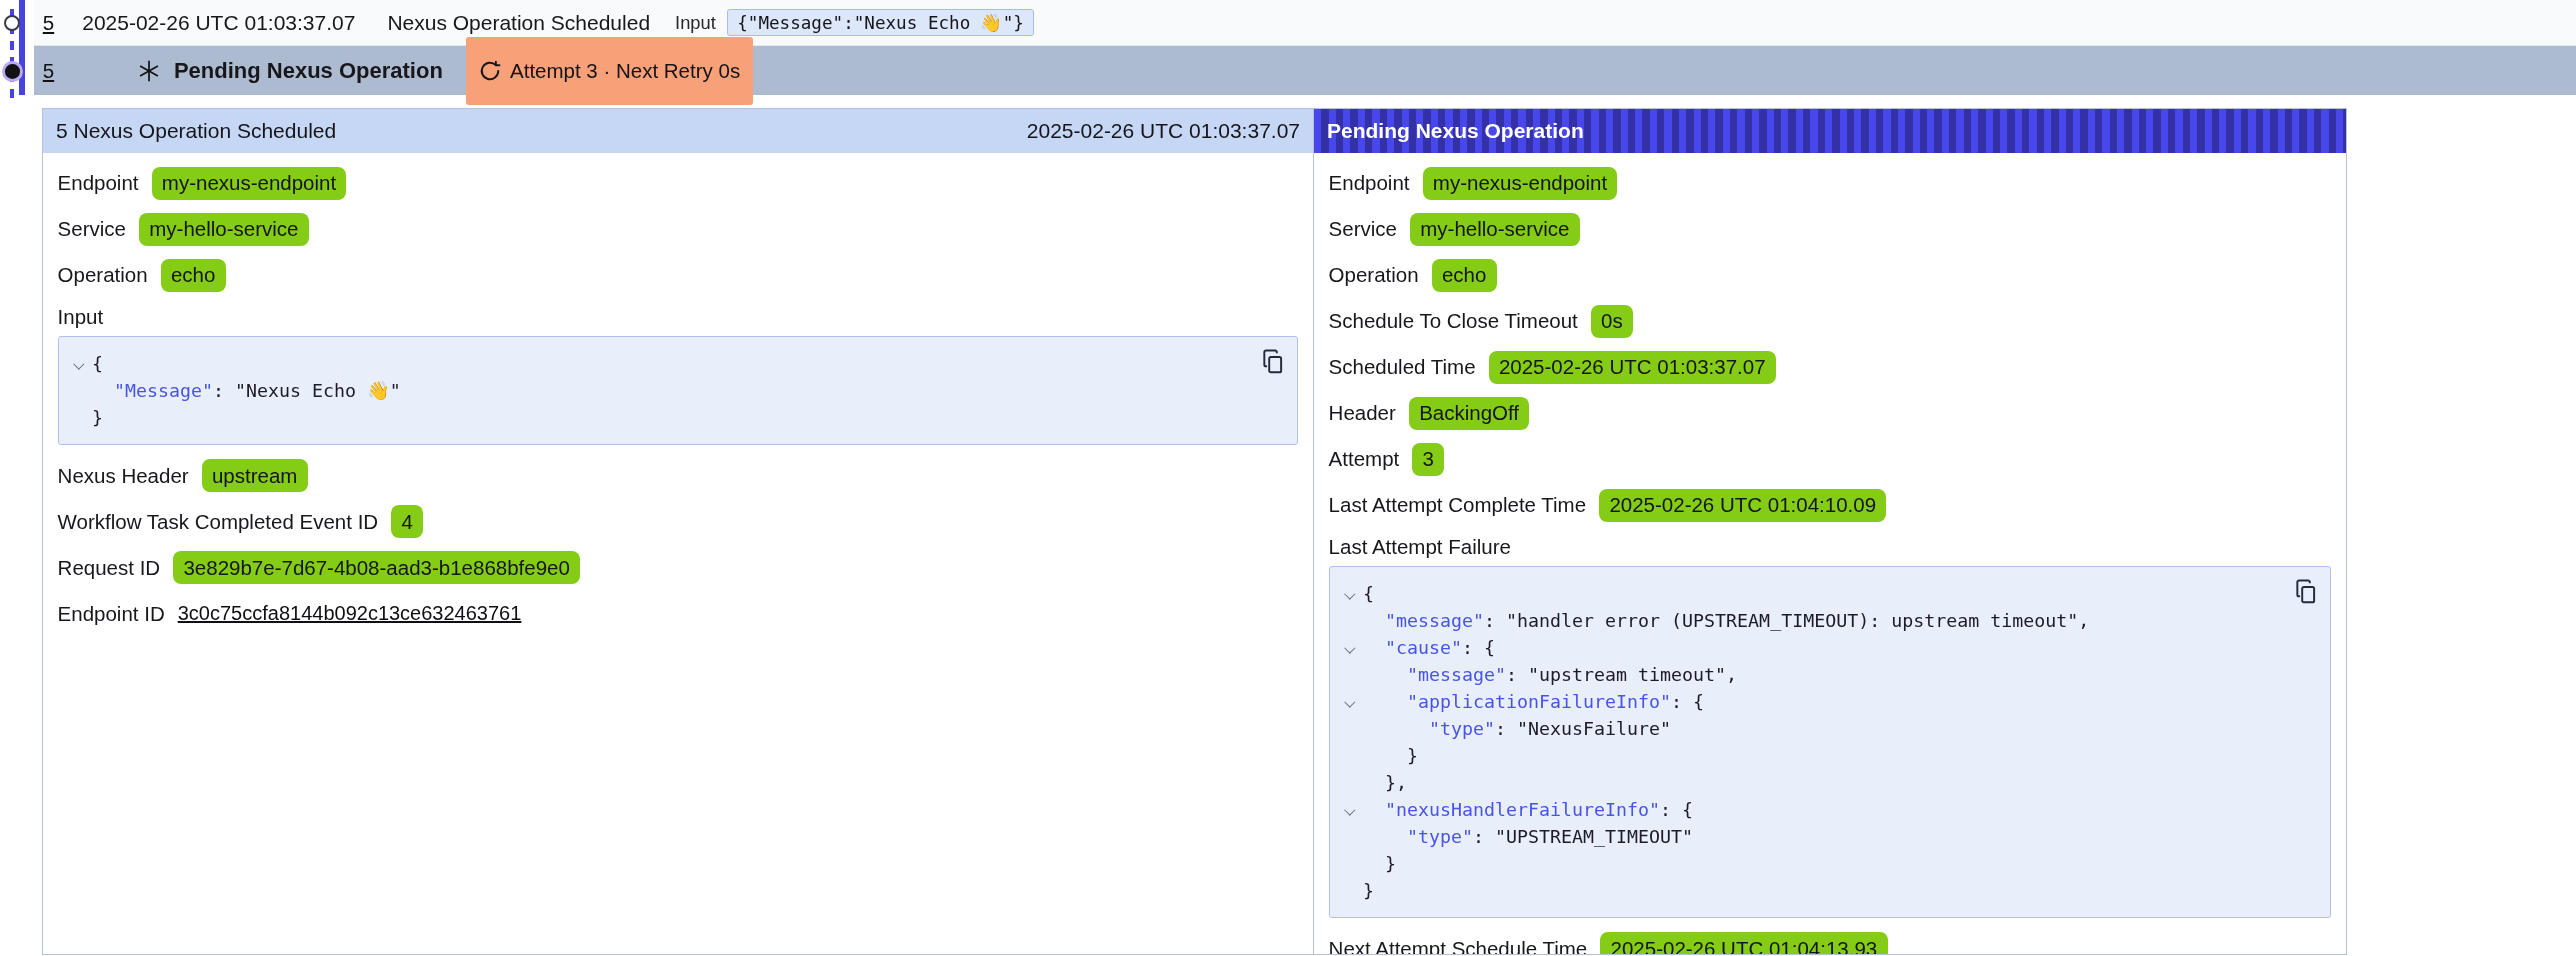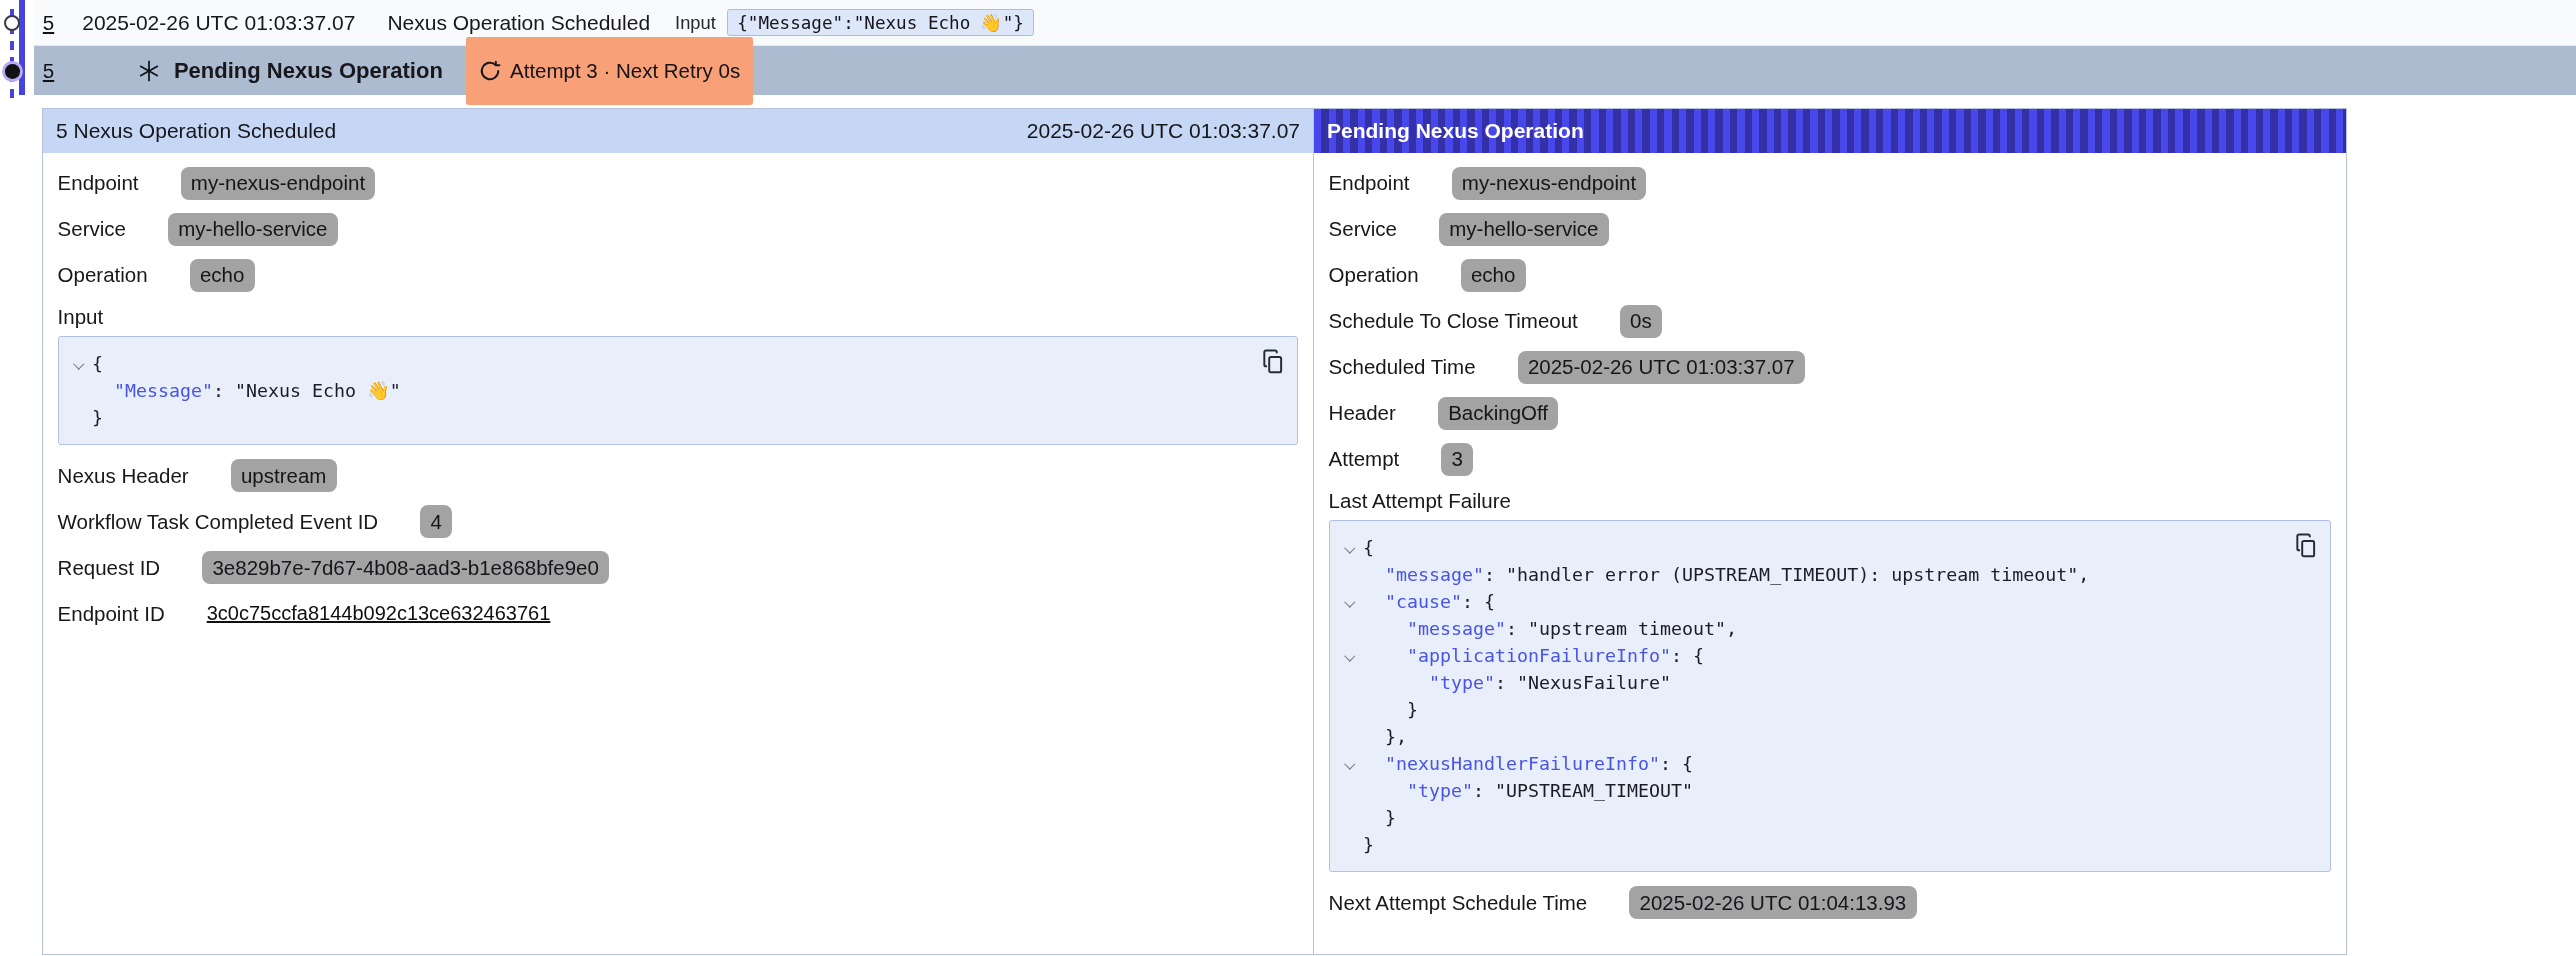--- a/index.html
+++ b/index.html
@@ -36,23 +36,23 @@
   
   .detail { margin:13px 0 0 42px; width:2305px; height:847px; border:1.5px solid #b6c2dc;
             display:flex; background:#ffffff; overflow:hidden; }
   .panel-left  { width:1270px; flex:none; }
   .panel-right { flex:1; border-left:1.5px solid #b6c2dc; }
   .panel-header { height:44px; display:flex; align-items:center; padding:0 13px; font-size:21px; }
   .panel-header.plain { background:#c6d7f5; justify-content:space-between; color:#15151a; font-weight:500; }
   .panel-header.striped { background:repeating-linear-gradient(90deg,#4747ec 0 7.3px,#3431a6 7.3px 14.6px);
                           color:#ffffff; font-weight:600; }
   .panel-body { padding:7.3px 14.6px 0 14.6px; }
-  .field { display:flex; align-items:center; height:46px;gap:29px; }
+  .field { display:flex; align-items:center; height:46px; }
   .field-label { font-size:20.5px; margin-right:13px; }
-  .badge { background:#a3a3a3; border-radius:8px; padding:4.4px 10.3px; font-size:20.5px; color:#15151a; }
+  .badge { background:#84cc16; border-radius:8px; padding:4.4px 10.3px; font-size:20.5px; color:#15151a; }
   .link-value { font-size:20px; color:#0f0f13; text-decoration:underline; }
   .block-label { height:38px; display:flex; align-items:center; font-size:20.5px; }
 
   
   .code-block { position:relative; background:#e9eefb; border:1.5px solid #b2bfe6; border-radius:2.9px;
                 padding:13px 51px 13px 7.3px; margin-bottom:7.3px; }
   .code-line { display:flex; line-height:27px; }
   .code-gutter { width:26px; flex:none; position:relative; }
   .code-gutter.caret::after { content:""; position:absolute; left:8.8px; top:9.5px; width:6.6px; height:6.6px;
                 border-right:1.5px solid #6b7280; border-bottom:1.5px solid #6b7280; transform:rotate(45deg); }
@@ -186,20 +186,24 @@
         <span class="badge">2025-02-26 UTC 01:03:37.07</span>
       </div>
       <div class="field">
         <span class="field-label">Header</span>
         <span class="badge">BackingOff</span>
       </div>
       <div class="field">
         <span class="field-label">Attempt</span>
         <span class="badge">3</span>
       </div>
+      <div class="field">
+        <span class="field-label">Last Attempt Complete Time</span>
+        <span class="badge">2025-02-26 UTC 01:04:10.09</span>
+      </div>
       <div class="block-label">
         <span>Last Attempt Failure</span>
       </div>
       <div class="code-block">
         <button class="copy-btn">
           <svg viewBox="0 0 24 26" width="26" height="29" fill="none" stroke="#242b38" stroke-width="1.8">
             <rect x="8.5" y="8" width="11" height="14" rx="1.5"></rect>
             <path d="M15.5 4.5v-1A1.5 1.5 0 0 0 14 2H5.5A1.5 1.5 0 0 0 4 3.5V15a1.5 1.5 0 0 0 1.5 1.5h1"></path>
           </svg>
         </button>

